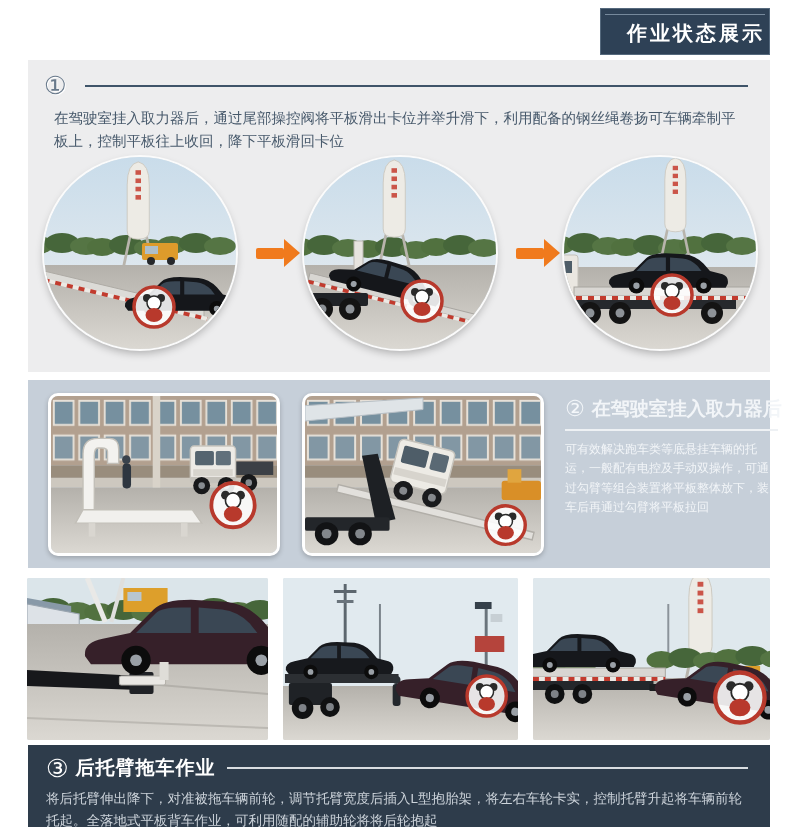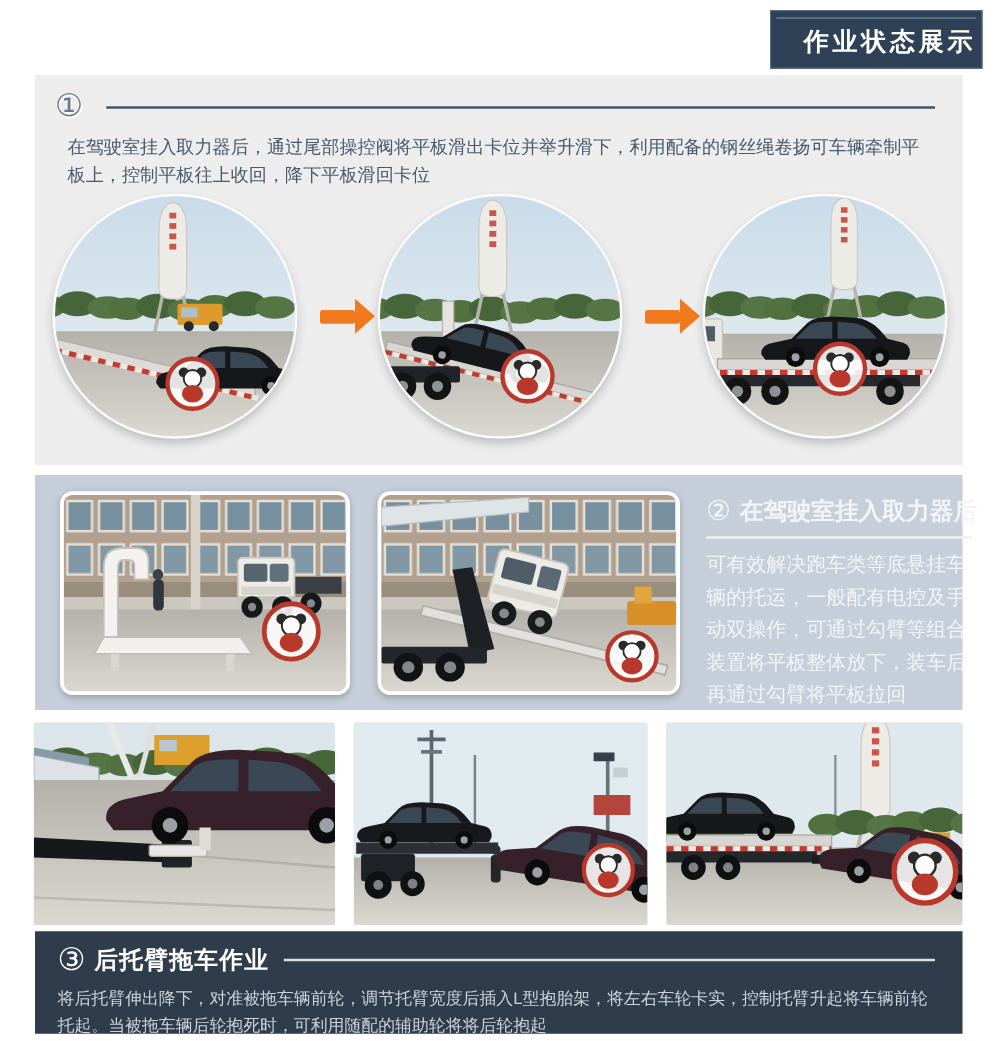--- a/index.html
+++ b/index.html
@@ -1,21 +1,21 @@
 <!DOCTYPE html>
 <html style="--accent-orange: #f07a1d; --header-navy: #2e4156; --section1-bg: #ededee; --section1-title: #3b5066; --section1-text: #47596b; --section2-bg: #c6cfd9; --section2-text: #f2f5f8; --footer-bg: #2e3c4b; --footer-text: #ccd3da;"><head>
 <meta charset="utf-8">
 <style>
   * { margin:0; padding:0; box-sizing:border-box; }
   html,body { background:#fff; }
   body { font-family:"Liberation Sans","DejaVu Sans",sans-serif; }
   .page { position:relative; width:800px; height:833px; background:#ffffff; overflow:hidden; }
 
   
-  .header-tab { position:absolute; left:616px; top:8px; width:170px; height:47px;
+  .header-tab { position:absolute; left:600px; top:8px; width:170px; height:47px;
     background:var(--header-navy,#2e4156); border:1px solid #55697d;
     display:flex; align-items:center; justify-content:center;padding-left:22px; }
   .header-tab .hl { position:absolute; top:5px; left:4px; right:4px; height:1px; background:#76899c; }
   .header-tab span { color:#fff; font-size:20px; font-weight:bold; letter-spacing:3px; padding-top:4px; }
 
   
   .sec-title-row { display:flex; align-items:center; }
   .num-badge { font-size:25px; line-height:1; margin-right:7px; }
   .sec-h { font-size:20px; font-weight:bold; letter-spacing:1px; white-space:nowrap; }
   .title-rule { flex:1; height:2px; margin-left:12px; }
@@ -49,21 +49,21 @@
   .rect-photo { position:absolute; top:13px; height:163px; border-radius:10px;
     border:3px solid #ffffff; overflow:hidden; box-shadow:0 2px 5px rgba(0,0,0,.22); background:#cfd6dc; }
   .rect-photo svg { display:block; width:100%; height:100%; }
   .pA { left:20px; width:232px; }
   .pB { left:274px; width:242px; }
   .sec2-text { position:absolute; left:537px; top:16px; width:213px; }
   .sec2-text .sec-title-row { margin-bottom:0; }
   .sec2-text .num-badge { color:#f4f7fa; font-size:22px; }
   .sec2-text .sec-h { font-size:19px; color:var(--section2-text,#f2f5f8); letter-spacing:0; }
   .sec2-rule { height:2px; background:#eef1f4; margin-top:7px; }
-  .sec2-desc { margin-top:9px; font-size:16px; line-height:1.62; color:var(--section2-text,#f2f5f8); }
+  .sec2-desc { margin-top:9px; font-size:12px; line-height:1.62; color:var(--section2-text,#f2f5f8); }
 
   
   .strip-photo { position:absolute; top:578px; height:162px; overflow:hidden; border-radius:2px; background:#d8dee2; }
   .strip-photo svg { display:block; width:100%; height:100%; }
   .s1 { left:27px; width:241px; }
   .s2 { left:283px; width:235px; }
   .s3 { left:533px; width:237px; }
 
   
   .footer-sec { position:absolute; left:28px; top:745px; width:742px; height:82px;
@@ -365,16 +365,16 @@
       <use href="#symPanda" transform="translate(182,92) scale(1.25)"></use>
     </svg>
   </div>
 
   <section class="footer-sec">
     <div class="sec-title-row">
       <span class="num-badge">③</span>
       <h2 class="sec-h">后托臂拖车作业</h2>
       <div class="title-rule"></div>
     </div>
-    <p class="footer-desc">将后托臂伸出降下，对准被拖车辆前轮，调节托臂宽度后插入L型抱胎架，将左右车轮卡实，控制托臂升起将车辆前轮托起。当被拖车辆后轮抱死时，可利用随配的辅助轮将将后轮抱起</p>
+    <p class="footer-desc">将后托臂伸出降下，对准被拖车辆前轮，调节托臂宽度后插入L型抱胎架，将左右车轮卡实，控制托臂升起将车辆前轮托起。全落地式平板背车作业，可利用随配的辅助轮将将后轮抱起</p>
   </section>
 
 </div>
 
 </body></html>

